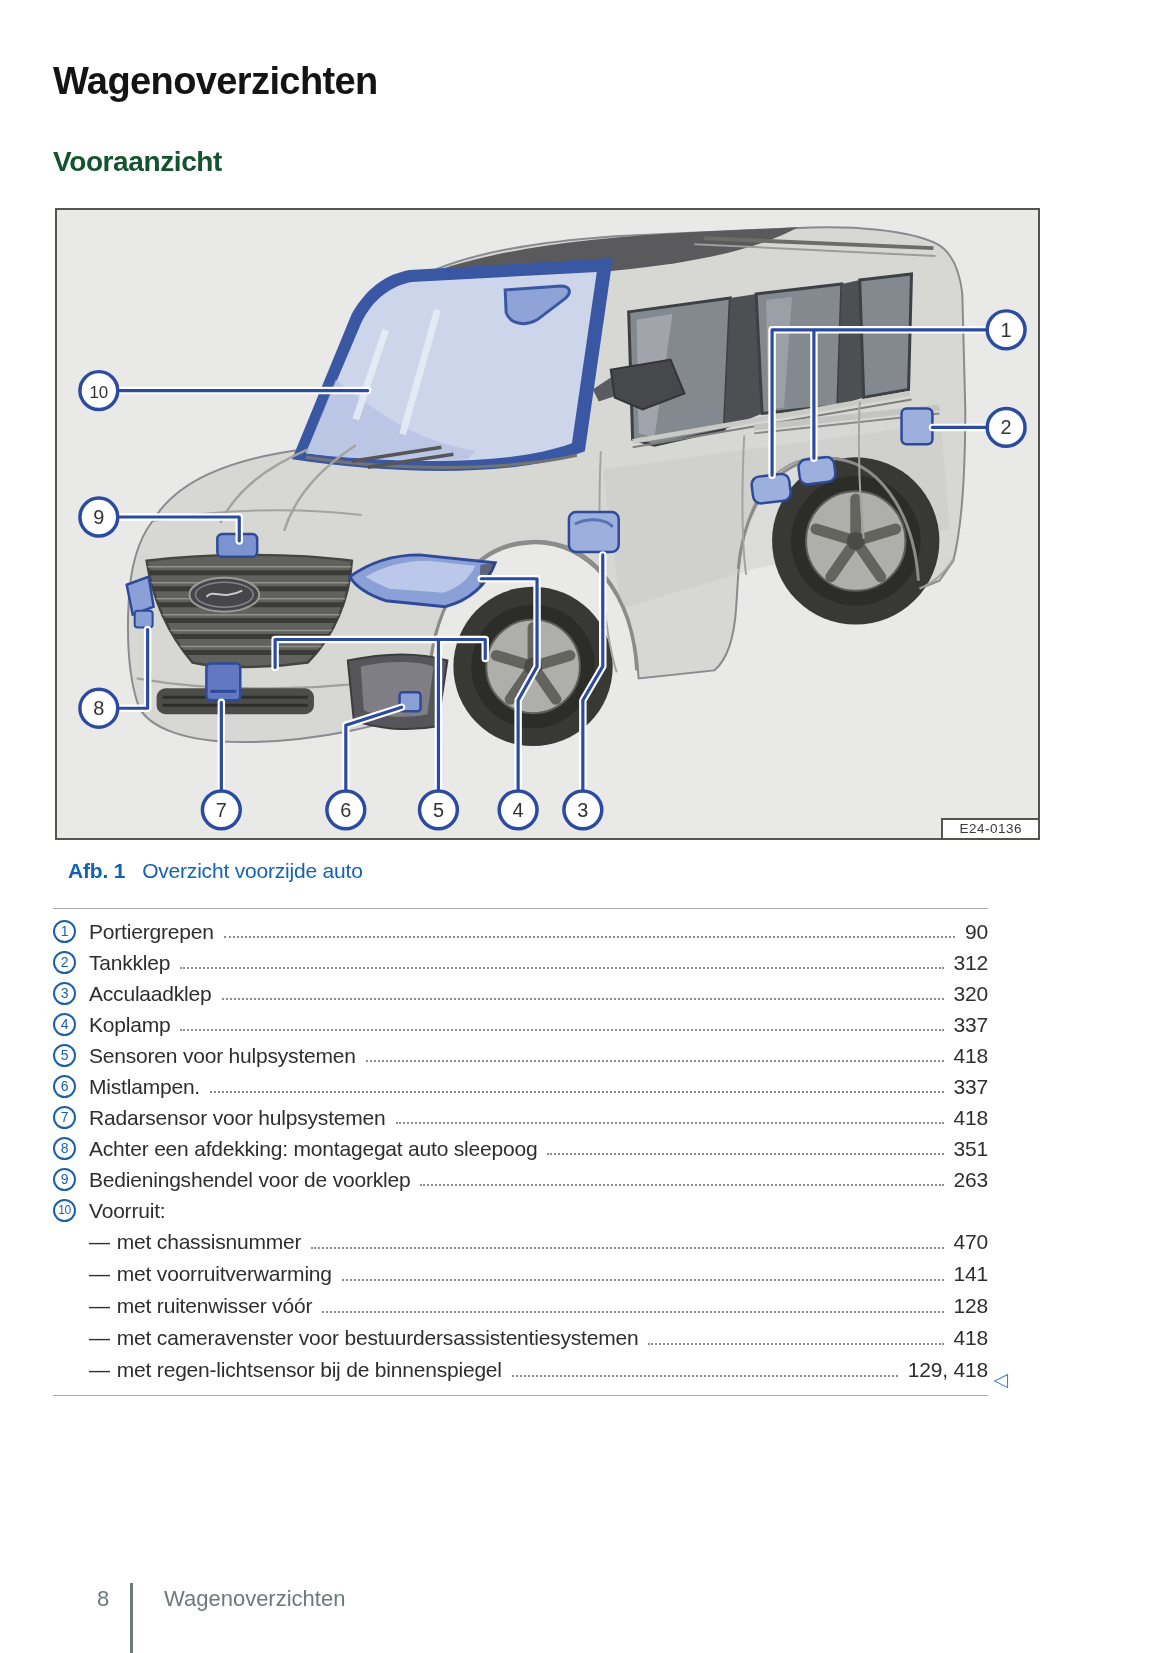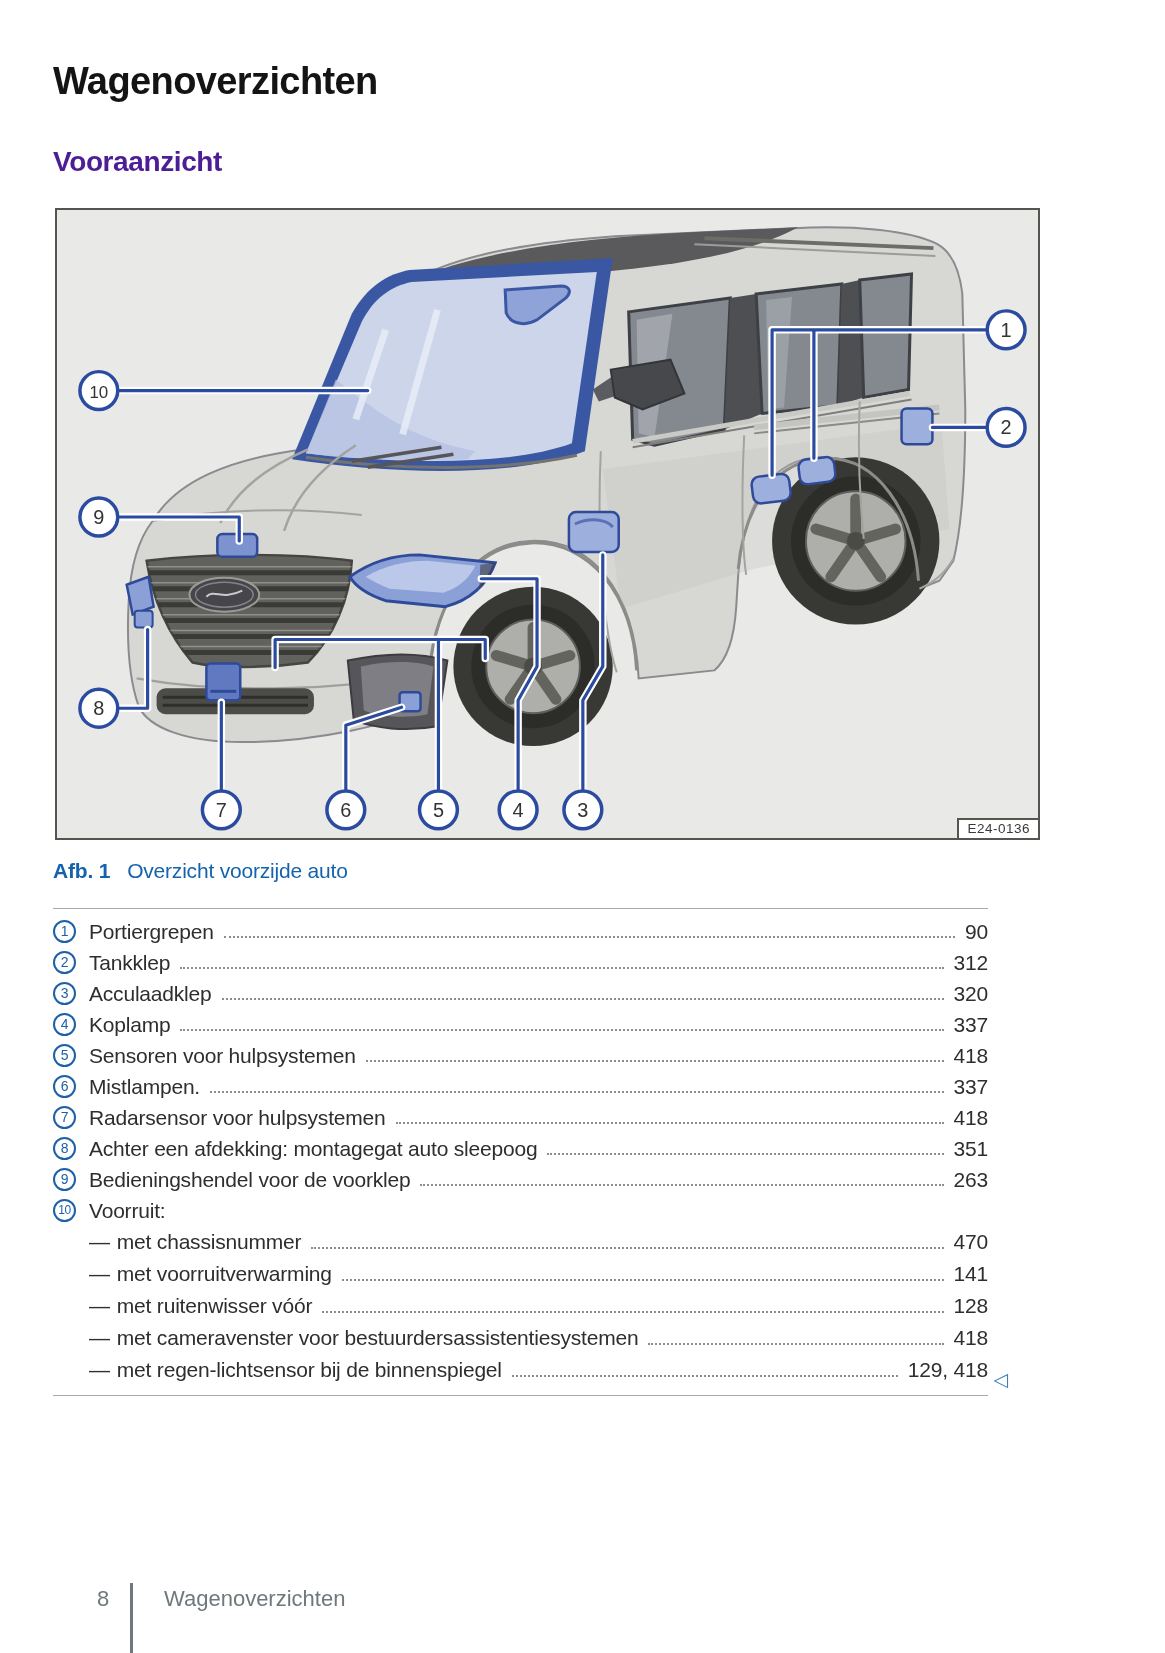--- a/index.html
+++ b/index.html
@@ -3,28 +3,28 @@
 <meta charset="utf-8">
 <style>
   html,body{margin:0;padding:0;}
   body{
     width:1165px;height:1653px;position:relative;background:#ffffff;
     font-family:"Liberation Sans",sans-serif;color:#2e2e2e;overflow:hidden;
   }
   .h1{position:absolute;left:53px;top:60px;font-size:38px;font-weight:bold;
       color:#141414;letter-spacing:-0.6px;}
   .h2{position:absolute;left:53px;top:146px;font-size:28px;font-weight:bold;
-      color:#4c1d95;letter-spacing:-0.4px;}
+      color:#14532d;letter-spacing:-0.4px;}
   .figure{position:absolute;left:55px;top:208px;width:985px;height:632px;
       box-sizing:border-box;border:2px solid #55554f;background:#e9e9e7;}
   .figure svg{display:block;width:100%;height:100%;}
   .imgcode{position:absolute;right:-2px;bottom:-2px;border:2px solid #55554f;
-      background:#fff;font-size:13.5px;color:#3a3a38;padding:1px 8px 2px;
+      background:#fff;font-size:13.5px;color:#3a3a38;padding:1px 16px 2px;
       letter-spacing:.5px;}
-  .caption{position:absolute;left:53px;top:859px;font-size:21px;color:#1563ae;
+  .caption{position:absolute;left:68px;top:859px;font-size:21px;color:#1563ae;
       letter-spacing:-0.2px;}
   .caption .cap-label{font-weight:bold;margin-right:17px;}
   .plist{position:absolute;left:53px;top:908px;width:935px;
       border-top:1.5px solid #a8a8a5;padding-top:7px;}
   .row{display:flex;align-items:center;height:31px;font-size:21px;
       letter-spacing:-0.2px;color:#2e2e2e;}
   .row.sub{height:32px;padding-left:36px;}
   .badge{flex:0 0 auto;width:23px;height:23px;box-sizing:border-box;
       border:2px solid #1c60a8;border-radius:50%;color:#1c60a8;font-size:14px;
       line-height:19px;text-align:center;margin-right:13px;}

